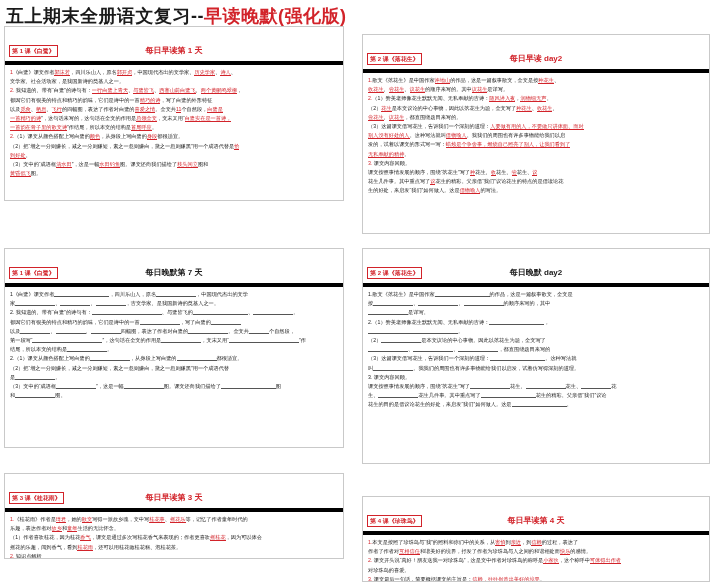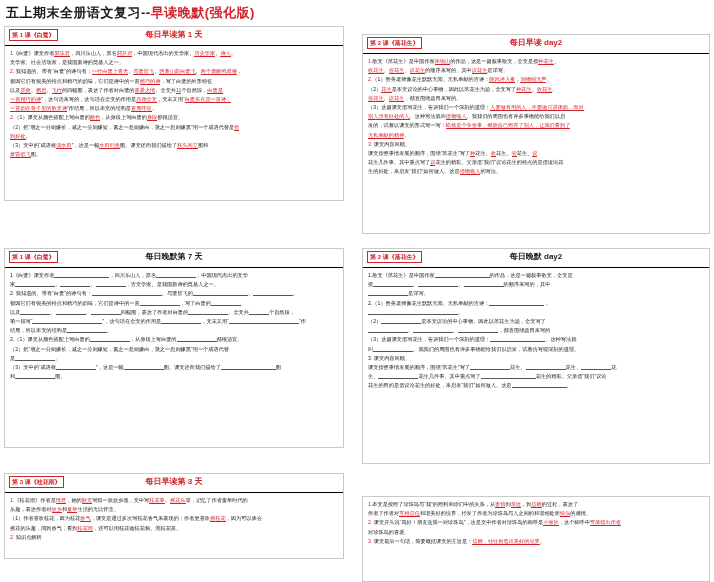--- a/index.html
+++ b/index.html
@@ -5,37 +5,38 @@
   html,body{margin:0;padding:0;}
   body{
     width:714px;height:582px;
     background:#ffffff;
     font-family:"Liberation Sans","DejaVu Sans",sans-serif;
     overflow:hidden;
     position:relative;
   }
   .page-title{
     position:absolute;left:6px;top:4px;
-    font-size:13px;font-weight:bold;color:#1a1a1a;
+    font-size:18px;font-weight:bold;color:#1a1a1a;
     letter-spacing:0.5px;white-space:nowrap;
   }
   .page-title .accent{color:#d2232a;}
   .grid{
     position:absolute;left:0;top:26px;width:714px;height:556px;
   }
   .card{
     position:absolute;
     background:#fff;
     border:1px solid #c9c9c9;
     box-sizing:border-box;
     overflow:hidden;
   }
   .card-head{
     position:relative;height:18px;
-    border-bottom:1px solid #000000;
+    border-bottom:4px solid #000000;
+    margin-top:16px;
   }
   .lesson-tag{
     position:absolute;left:4px;top:2px;
     font-size:6px;color:#d2232a;font-weight:bold;
     border:1px solid #d2232a;
     padding:0 2px;line-height:10px;
     white-space:nowrap;
   }
   .card-title{
     text-align:center;font-size:8px;font-weight:bold;
@@ -162,20 +163,24 @@
       <div class="ln">（3）这篇课文借写花生，告诉我们一个深刻的道理：<span class="blank b55"></span>。这种写法就</div>
       <div class="ln">叫<span class="blank b40"></span>。我我们的周围也有许多事物能给我们以启发，试着仿写得深刻的道理。</div>
       <div class="ln">3. 课文内容回顾。</div>
       <div class="ln">课文按照事情发展的顺序，围绕“落花生”写了<span class="blank b40"></span>花生、<span class="blank b40"></span>花生、<span class="blank b30"></span>花</div>
       <div class="ln">生、<span class="blank b40"></span>花生几件事。其中重点写了<span class="blank b55"></span>花生的精彩。父亲借“我们”议论</div>
       <div class="ln">花生的目的是借议论花生的好处，来启发“我们”如何做人。这是<span class="blank b55"></span>。</div>
     </div>
   </div>
 
   <div class="card" style="left:362px;top:470px;width:348px;height:86px;">
+    <div class="card-head">
+      <div class="lesson-tag">第 4 课《珍珠鸟》</div>
+      <div class="card-title">每日早读第 4 天</div>
+    </div>
     <div class="body">
       <div class="ln"><span class="r">1.</span>本文是按照了珍珠鸟与“我”的照料和你们中的关系，从<span class="ru">害怕</span>到<span class="ru">亲近</span>，到<span class="ru">信赖</span>的过程，表达了</div>
       <div class="ln">作者了作者对<span class="ru">互相信任</span>和谐美好的境界，抒发了作者为珍珠鸟与人之间的和谐相处而<span class="ru">快乐</span>的感情。</div>
       <div class="ln"><span class="r">2.</span> 课文开头说“真好！朋友送我一对珍珠鸟”，这是文中作者对珍珠鸟的称呼是<span class="ru">小家伙</span>，这个称呼中<span class="ru">可体得出作者</span></div>
       <div class="ln">对珍珠鸟的喜爱。</div>
       <div class="ln"><span class="r">3.</span> 课文最后一句话，简要概括课文的主旨是：<span class="ru">信赖，往往创造出美好的境界</span>。</div>
     </div>
   </div>
 
 </div>

